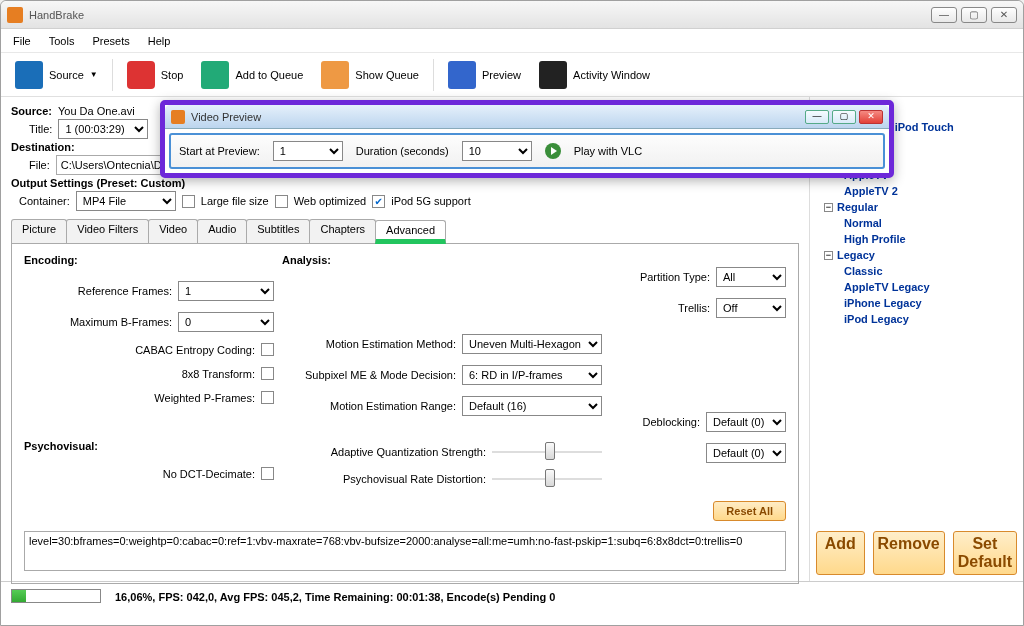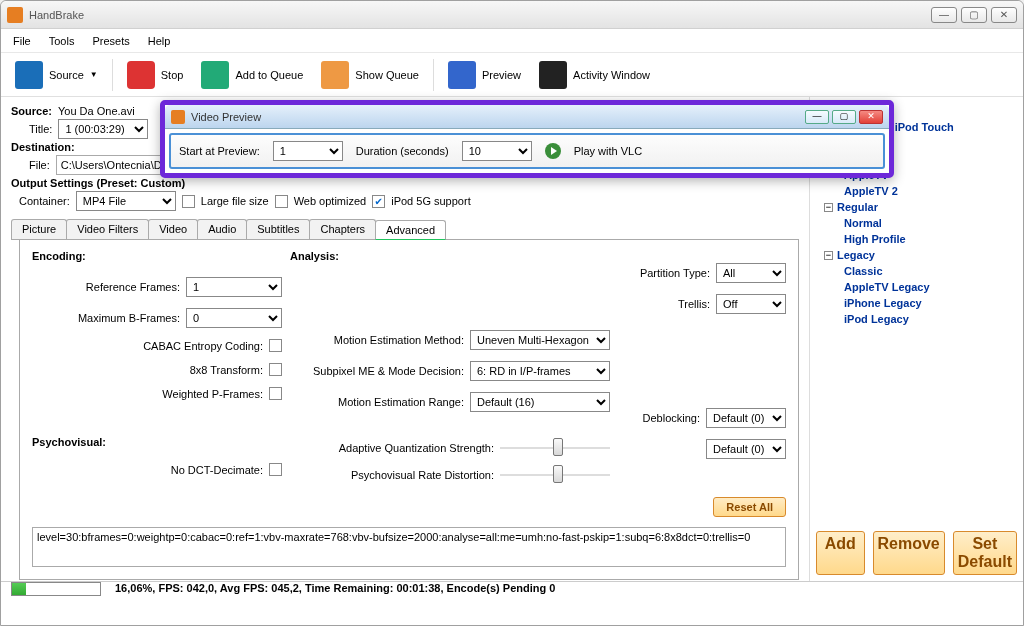--- a/index.html
+++ b/index.html
@@ -27,37 +27,37 @@
 .side { width: 214px; border-left: 1px solid #ddd; padding: 6px 6px; display: flex; flex-direction: column; }
 .row { display: flex; align-items: center; gap: 6px; margin: 2px 0; }
 .lbl { color: #000; }
 .bold { font-weight: bold; }
 input[type=text] { border: 1px solid #aaa; padding: 2px 4px; height: 20px; background: #fff; }
 select { border: 1px solid #888; height: 20px; background: #fff; padding: 1px 2px;}
 .browse-btn { border: 1px solid #d88a2c; background: linear-gradient(#ffecc5,#ffd98b); color: #8a4a00; padding: 3px 12px; border-radius: 3px; cursor: pointer; font-weight: bold; }
 .checkbox { width: 13px; height: 13px; border: 1px solid #888; background: #fff; display: inline-flex; align-items: center; justify-content: center; font-size: 10px; color: #0066cc;}
 .tabs { display: flex; border-bottom: 1px solid #aaa; margin-top: 8px; }
 .tab { border: 1px solid #aaa; border-bottom: none; padding: 3px 10px; background: #f2f2f2; margin-right: -1px; cursor: pointer; border-radius: 3px 3px 0 0; }
-.tab.active { background: #fff; border-bottom: 1px solid #22c55e; position: relative; top: 1px;}
-.panel { border: 1px solid #aaa; border-top: none; padding: 10px 12px; min-height: 260px; margin-left: 8px; }
+.tab.active { background: #fff; border-bottom: 5px solid #22c55e; position: relative; top: 1px;}
+.panel { border: 1px solid #aaa; border-top: none; padding: 10px 12px; min-height: 260px; }
 .section-h { font-weight: bold; margin-bottom: 6px; }
 .adv-grid { display: flex; gap: 8px; }
 .col { display: flex; flex-direction: column; gap: 7px; }
 .col .row { gap: 6px; justify-content: flex-end; }
 .col .row .lbl { text-align: right; white-space: nowrap; }
 .slider { width: 110px; height: 16px; position: relative; background: linear-gradient(#ddd,#ddd) center/100% 2px no-repeat; }
 .slider .thumb { position: absolute; top: -2px; left: 48%; width: 10px; height: 18px; background: linear-gradient(#fafafa,#d8d8d8); border: 1px solid #777; border-radius: 2px;}
 textarea.optstr { width: 100%; height: 40px; border: 1px solid #aaa; font-size: 11px; resize: none; padding: 3px 4px; margin-top: 8px;}
 .preset-tree { flex: 1; overflow: auto; }
 .preset-tree .item { color: #003399; font-weight: bold; padding: 2px 2px 2px 28px; cursor: pointer; }
 .preset-tree .cat { padding-left: 8px; display:flex; align-items:center; gap:4px; }
 .preset-tree .expander { width:9px; height:9px; border:1px solid #888; text-align:center; line-height:7px; font-size:9px; color:#333; }
 .side-btns { display: flex; gap: 8px; padding-top: 4px;}
 .side-btns .obtn { flex:1; border: 1px solid #d88a2c; background: linear-gradient(#ffeec9,#ffd98b); color: #8a4a00; padding: 3px 4px; border-radius: 3px; cursor: pointer; font-weight: bold; text-align: center; font-size:16px;}
-.statusbar { height: 22px; border-top: 1px solid #ccc; display: flex; align-items: flex-start; padding: 0 10px; gap: 14px; }
+.statusbar { height: 22px; border-top: 1px solid #ccc; display: flex; align-items: flex-end; padding: 0 10px; gap: 14px; }
 .progress { width: 90px; height: 14px; border: 1px solid #888; background: #fff; }
 .progress .fill { height: 100%; width: 16%; background: linear-gradient(#5c5,#3a3); }
 
 
 .preview-win { position: absolute; left: 160px; top: 100px; width: 734px; background: #fff; border: 5px solid #6d28d9; border-radius: 5px; box-shadow: 0 3px 12px rgba(0,0,0,.3); z-index: 50; }
 .preview-titlebar { height: 24px; background: linear-gradient(#e5f0fb,#bcd5ee); border-bottom: 1px solid #8ab; display: flex; align-items: center; padding: 0 6px; border-radius: 5px 5px 0 0; }
 .preview-titlebar .icon { width: 14px; height: 14px; background: #e67e22; border-radius: 2px; margin-right: 6px;}
 .preview-titlebar .title { flex:1; color: #333; }
 .pv-btns { display: flex; gap:3px; }
 .pv-btn { width: 24px; height: 14px; border: 1px solid #5a8; background: linear-gradient(#f5fbff,#d8eaf8); border-radius: 2px; cursor: pointer; text-align: center; font-size: 9px; line-height: 11px;}

